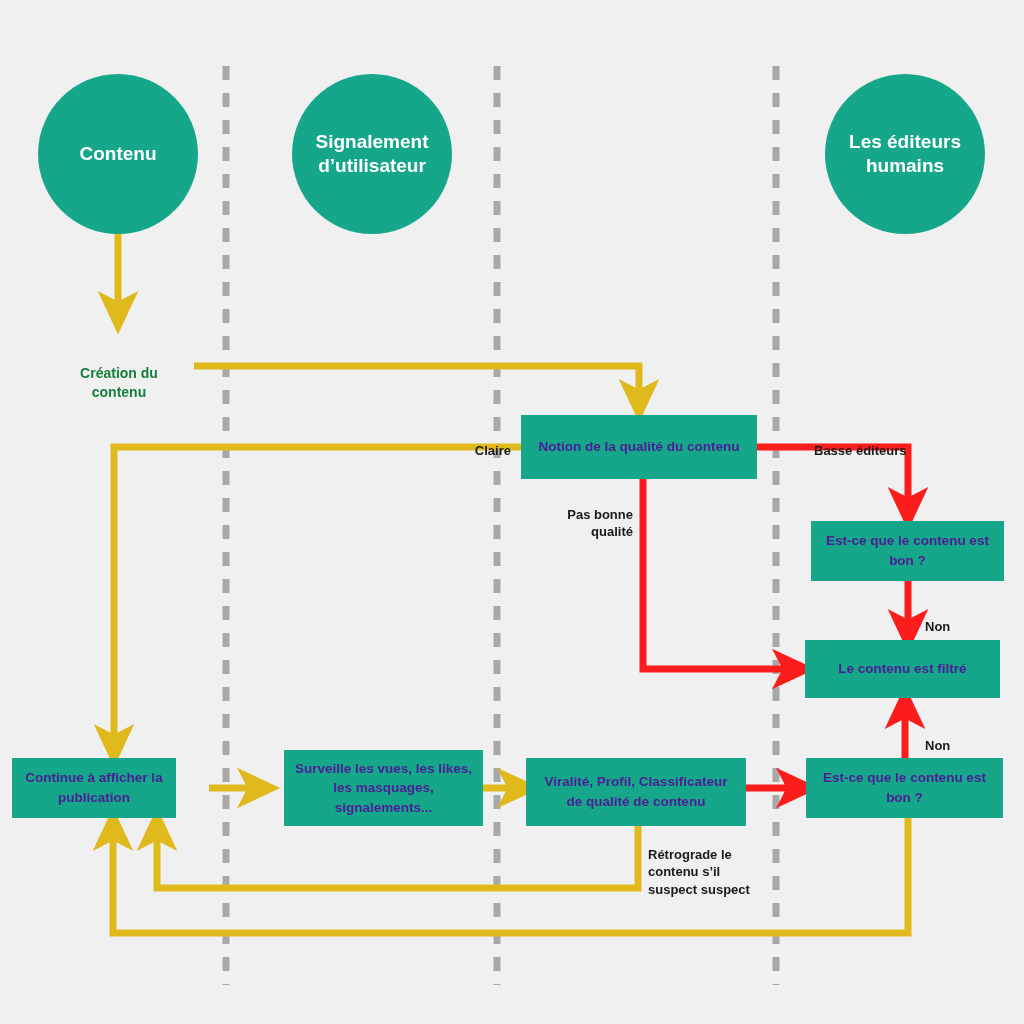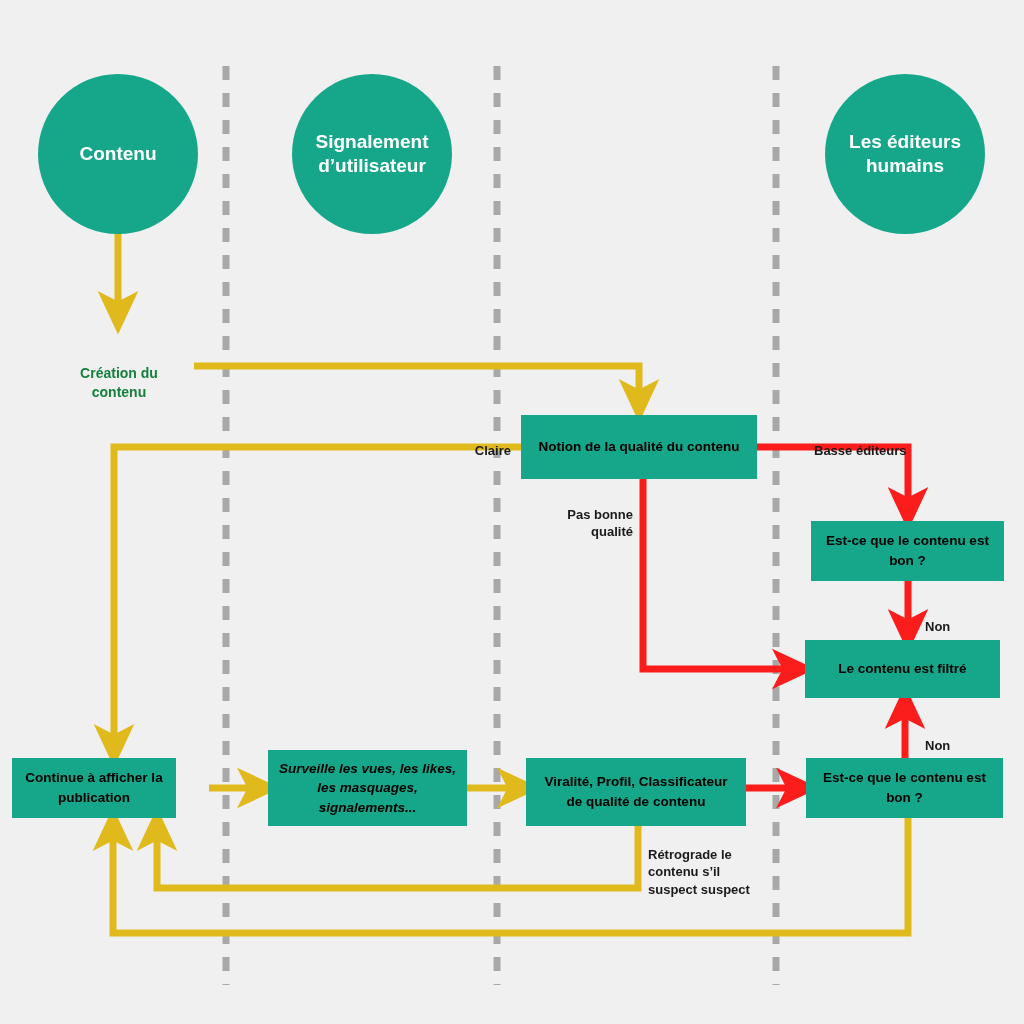--- a/index.html
+++ b/index.html
@@ -33,21 +33,21 @@
     color: #ffffff;
     font-weight: bold;
     font-size: 19px;
     line-height: 1.25;
     padding: 0 12px;
     box-sizing: border-box;
   }
   .node {
     position: absolute;
     background: #16a78b;
-    color: #000000;
+    color: #4c1d95;
     display: flex;
     align-items: center;
     justify-content: center;
     text-align: center;
     font-size: 13.5px;
     font-weight: bold;
     line-height: 1.45;
     padding: 4px 10px;
     box-sizing: border-box;
   }
@@ -161,21 +161,21 @@
 
   <div class="node" style="left:805px; top:640px; width:195px; height:58px;">
     <span>Le contenu est filtré</span>
   </div>
 
   <div class="node" style="left:12px; top:758px; width:164px; height:60px;">
     <span>Continue à afficher la
 publication</span>
   </div>
 
-  <div class="node" style="left:268px; top:750px; width:199px; height:76px;font-style:italic;">
+  <div class="node" style="left:284px; top:750px; width:199px; height:76px;">
     <span>Surveille les vues, les likes,
 les masquages,
 signalements...</span>
   </div>
 
   <div class="node" style="left:526px; top:758px; width:220px; height:68px;">
     <span>Viralité, Profil, Classificateur de
 qualité de contenu</span>
   </div>
 

